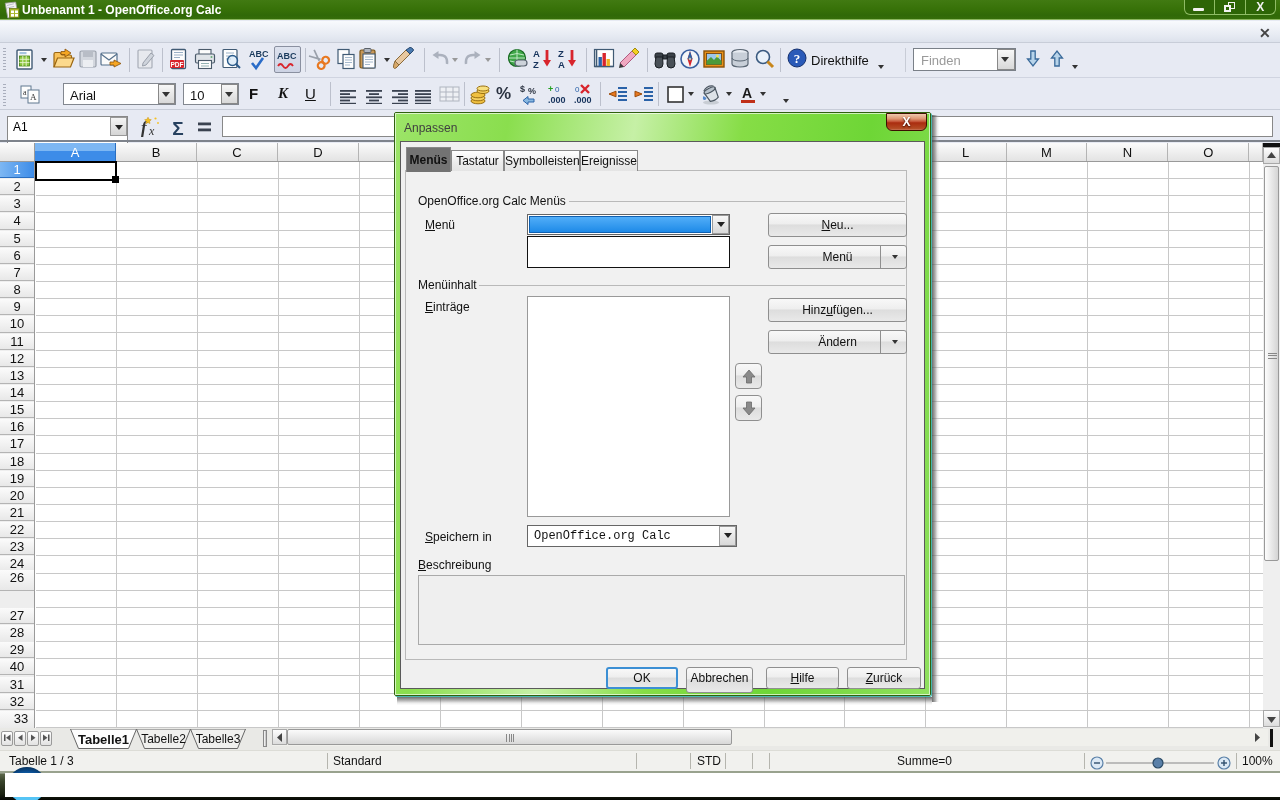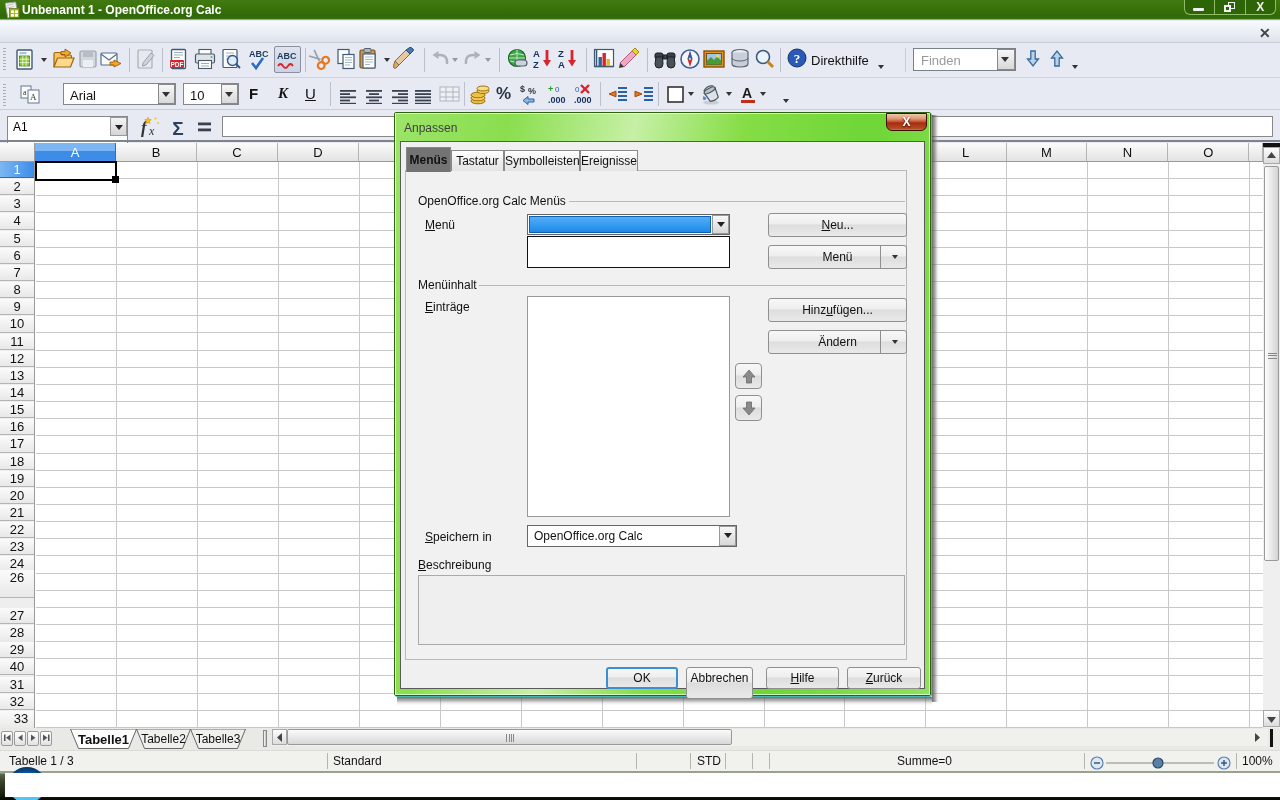--- a/index.html
+++ b/index.html
@@ -481,21 +481,21 @@
         <div class="rh" style="top:257.3px;height:16.15px;line-height:16px;">16</div>
         <div class="rh" style="top:274.4px;height:16.15px;line-height:16px;">17</div>
         <div class="rh" style="top:291.6px;height:16.15px;line-height:16px;">18</div>
         <div class="rh" style="top:308.7px;height:16.15px;line-height:16px;">19</div>
         <div class="rh" style="top:325.8px;height:16.15px;line-height:16px;">20</div>
         <div class="rh" style="top:343.0px;height:16.15px;line-height:16px;">21</div>
         <div class="rh" style="top:360.1px;height:16.15px;line-height:16px;">22</div>
         <div class="rh" style="top:377.3px;height:16.15px;line-height:16px;">23</div>
         <div class="rh" style="top:394.4px;height:16.15px;line-height:16px;">24</div>
         <div class="rh" style="top:411.6px;height:16.15px;line-height:16px;">25</div>
-        <div class="rh" style="top:408px;height:28px;line-height:16px;">26</div>
+        <div class="rh" style="top:408px;height:21px;line-height:16px;">26</div>
         <div class="rh" style="top:445.9px;height:16.15px;line-height:16px;">27</div>
         <div class="rh" style="top:463.0px;height:18px;line-height:16px;">28</div>
         <div class="rh" style="top:480.2px;height:16.15px;line-height:16px;">29</div>
         <div class="rh" style="top:497.3px;height:16.15px;line-height:16px;">40</div>
         <div class="rh" style="top:514.5px;height:16.15px;line-height:16px;">31</div>
         <div class="rh" style="top:531.6px;height:16.15px;line-height:16px;">32</div>
         <div class="rh" style="top:548.8px;height:20px;line-height:16px;padding-left:8px;">33</div>
       </div>
       <div class="abs" id="cells">
         <div id="vlines"></div>
@@ -632,23 +632,23 @@
           <path d="M7 1 L13 8 H9.5 V14 H4.5 V8 H1 Z" fill="#8a8a8a" stroke="#6a6a6a" stroke-width="0.8"></path>
         </svg>
       </div>
       <div class="btn" style="left:341px;top:283px;width:27px;height:26px;border-radius:4px;">
 <svg class="abs" style="left:6px;top:5px;" width="14" height="15" viewBox="0 0 14 15">
           <path d="M7 14 L13 7 H9.5 V1 H4.5 V7 H1 Z" fill="#8a8a8a" stroke="#6a6a6a" stroke-width="0.8"></path>
         </svg>
       </div>
       <div class="lab" style="left:31px;top:418px;"><u>S</u>peichern in</div>
       <div class="combo" style="left:133px;top:413px;width:210px;height:22px;border:1px solid #666;">
-        <div class="lab" style="left:6px;top:3px;">OpenOffice.org Calc</div>
+        <div class="lab" style="left:6px;top:3px;font-family:Liberation Mono, monospace;">OpenOffice.org Calc</div>
         <div class="cbtn" style="height:20px;"></div>
       </div>
       <div class="lab" style="left:24px;top:446px;"><u>B</u>eschreibung</div>
       <div class="abs" style="left:24px;top:463px;width:487px;height:70px;background:#efefef;border:1px solid #aaa;"></div>
       <div class="btn" style="left:212px;top:555px;width:72px;height:22px;line-height:19px;border:2px solid #3c8fd4;">OK</div>
-      <div class="btn" style="left:292px;top:555px;width:67px;height:32px;line-height:20px;">Abbrechen</div>
+      <div class="btn" style="left:292px;top:555px;width:67px;height:26px;line-height:20px;">Abbrechen</div>
       <div class="btn" style="left:372px;top:555px;width:73px;height:22px;line-height:20px;"><u>H</u>ilfe</div>
       <div class="btn" style="left:453px;top:555px;width:74px;height:22px;line-height:20px;"><u>Z</u>urück</div>
     </div>
 </div>
 
 </body></html>

